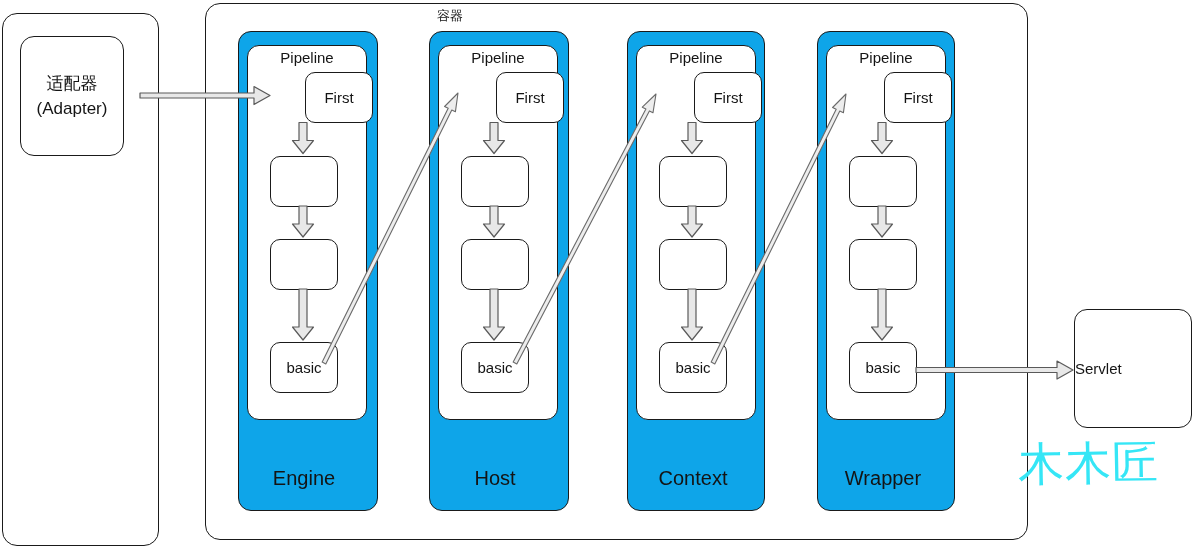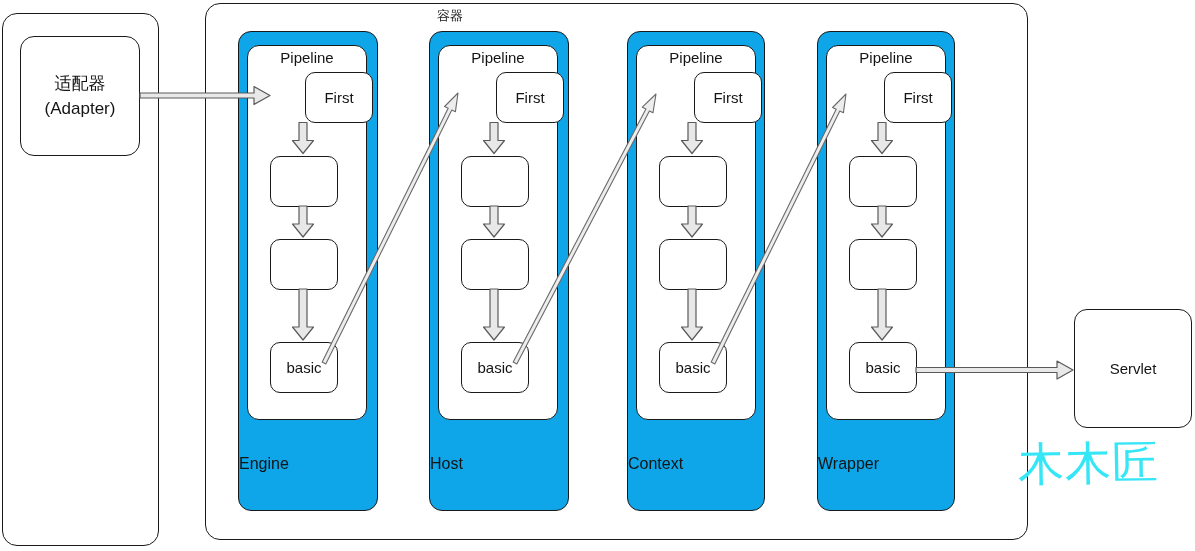--- a/index.html
+++ b/index.html
@@ -5,45 +5,45 @@
   html,body{margin:0;padding:0;background:#ffffff;}
   .canvas{
     position:relative;width:1195px;height:551px;background:#ffffff;
     font-family:"Liberation Sans","DejaVu Sans",sans-serif;color:#141414;
     overflow:hidden;
   }
   .rbox{position:absolute;border:1.5px solid #1a1a1a;background:#ffffff;box-sizing:border-box;}
 
   
   .left-container{left:2px;top:13px;width:157px;height:533px;border-radius:15px;}
-  .adapter{left:20px;top:36px;width:120px;height:120px;border-radius:14px;
+  .adapter{left:20px;top:36px;width:104px;height:120px;border-radius:14px;
            display:flex;flex-direction:column;align-items:center;justify-content:center;
            font-size:17px;line-height:25px;text-align:center;}
 
   
   .main-container{left:205px;top:3px;width:823px;height:537px;border-radius:15px;}
   .container-label{position:absolute;left:437px;top:7px;font-size:13px;z-index:3;}
 
   
   .pgroup{position:absolute;top:31px;height:480px;border:1.5px solid #1a1a1a;
           border-radius:13px;background:#0ea5e9;box-sizing:border-box;}
   .p0{left:238px;width:140px;} .p1{left:429px;width:140px;}
   .p2{left:627px;width:138px;} .p3{left:817px;width:138px;}
   .pbox{position:absolute;left:8px;top:13px;width:120px;height:375px;
         border:1.5px solid #1a1a1a;border-radius:12px;background:#fff;box-sizing:border-box;}
   .ptitle{position:absolute;left:8px;top:17px;width:120px;text-align:center;font-size:15px;}
   .node{position:absolute;left:31px;width:68px;height:51px;border:1.5px solid #1a1a1a;
         border-radius:10px;background:#fff;box-sizing:border-box;
         display:flex;align-items:center;justify-content:center;font-size:15px;}
   .nfirst{top:40px;margin-left:35px;} .nmid1{top:124px;} .nmid2{top:207px;} .nbasic{top:310px;text-align:right;}
-  .pname{position:absolute;left:0;top:423px;width:130px;text-align:left;font-size:16px;}
+  .pname{position:absolute;left:0;top:435px;width:130px;text-align:center;font-size:20px;}
 
   
   .servlet{left:1074px;top:309px;width:118px;height:119px;border-radius:13px;
-           display:flex;align-items:center;justify-content:center;font-size:15px;}
+           display:flex;align-items:center;justify-content:flex-start;font-size:15px;}
 
   
   .arrows{position:absolute;left:0;top:0;width:1195px;height:551px;z-index:5;pointer-events:none;}
   .blockarrow{fill:#e8e8e8;stroke:#5a5a5a;stroke-width:1.2;stroke-linejoin:round;}
   .thinarrow{fill:#ededed;stroke:#6a6a6a;stroke-width:1.1;stroke-linejoin:round;}
 
   
   .watermark{position:absolute;left:1018px;top:433px;z-index:6;font-size:46px;
              letter-spacing:1px;color:#35e6f6;transform:rotate(-1deg);
              font-family:"DejaVu Sans","Liberation Sans",sans-serif;}

